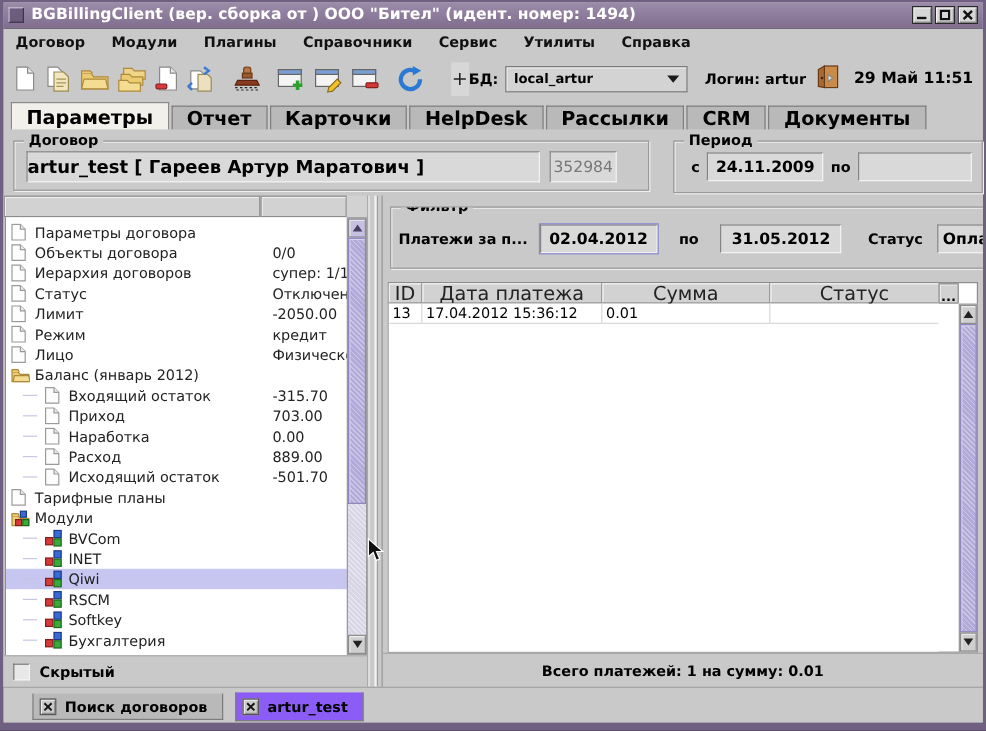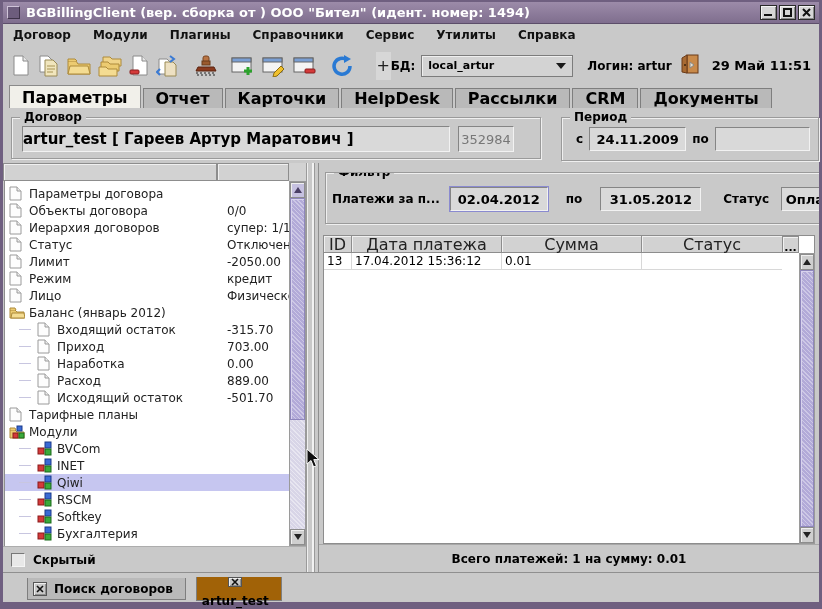--- a/index.html
+++ b/index.html
@@ -111,21 +111,21 @@
   .tcell { padding:0 3px; display:flex; align-items:center; border-right:1px solid #d8d8d8; overflow:hidden; white-space:nowrap; }
   .tc-id { width:28px; } .tc-date { width:150px; } .tc-sum { width:140px; } .tc-status { flex:1; border-right:none; }
   .tbl-corner { position:absolute; right:15px; top:0; width:17px; height:17px; background:#d2d2d2; border:1px solid #8d8d8d; box-shadow:inset 1px 1px 0 #f0f0f0; font-size:11px; font-weight:bold; display:flex; align-items:flex-end; justify-content:center; line-height:9px; }
   .tbl-scroll { position:absolute; right:-1px; top:17px; bottom:-1px; width:16px; background:#d8d5e7; border:1px solid #9a9a9a; display:flex; flex-direction:column; }
   .tbl-scroll .scroll-thumb { flex:1; height:auto; }
   .summary-bar { position:absolute; left:0; bottom:0; width:100%; height:28px; display:flex; align-items:center; justify-content:center; font-size:12px; font-weight:bold; border-top:1px solid #a8a8a8; background:#c9c9c9; }
 
   
   .bottom-tabs { height:30px; background:#c9c9c9; display:flex; align-items:center; padding-left:24px; border-top:1px solid #8f8f8f; }
   .btab { height:22px; margin-top:3px; display:flex; align-items:center; gap:7px; padding:0 12px 0 5px; font-size:12px; font-weight:bold; background:#b9b9b9; border:1px solid #7e7e7e; border-top:none; margin-right:10px; white-space:nowrap; }
-  .btab.active { background:#a16207; height:24px;flex-direction:column; }
+  .btab.active { background:#8b5cf6; height:24px; }
   .tab-close { width:14px; height:14px; background:#c9c9c9; border:1px solid #555; box-shadow:inset 1px 1px 0 #efefef, inset -1px -1px 0 #909090; display:flex; align-items:center; justify-content:center; }
   .tab-close svg { display:block; }
 
   
   .cursor { position:absolute; left:306px; top:448px; z-index:50; }
 </style>
 </head>
 <body>
 
 <div class="window">

